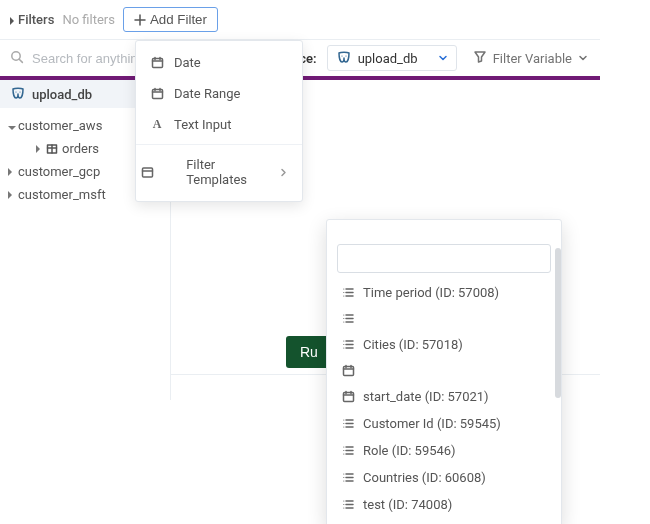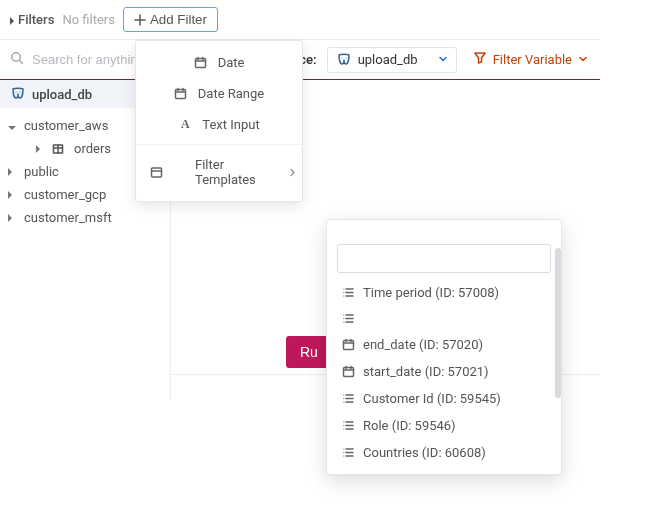--- a/index.html
+++ b/index.html
@@ -8,53 +8,53 @@
 
   
   .filter-bar { display: flex; align-items: center; height: 40px; padding: 0 10px; border-bottom: 1px solid #eaeef2; gap: 8px; }
   .caret { display: inline-block; width: 0; height: 0; border-left: 4px solid #555; border-top: 4px solid transparent; border-bottom: 4px solid transparent; vertical-align: middle; margin-right: 4px; }
   .filters-label { color: #555; font-weight: 500; }
   .no-filters { color: #aaa; }
   .add-filter-btn { display: inline-flex; align-items: center; gap: 4px; padding: 4px 10px; border: 1px solid #6aa0e8; border-radius: 3px; color: #555; background: #fff; cursor: pointer; position: relative; }
   .plus-icon svg { display: block; }
   
   
-  .row2 { display: flex; align-items: center; height: 40px; border-bottom: 1px solid #701a75; }
+  .row2 { display: flex; align-items: center; height: 40px; border-bottom: 4px solid #701a75; }
   .search-wrap { display: flex; align-items: center; flex: 0 0 270px; padding: 0 10px; gap: 6px; color: #aaa; }
   .search-input { border: none; outline: none; font-size: 13px; flex: 1; color: #333; }
   .search-input::placeholder { color: #b5b9be; }
   .row2-spacer { flex: 1; }
   .source-label { font-weight: 600; color: #333; padding-right: 10px; }
   .source-select { display: inline-flex; align-items: center; gap: 6px; border: 1px solid #dfe4ea; border-radius: 3px; padding: 4px 8px; min-width: 130px; cursor: pointer; }
   .source-select .caret-sel { margin-left: auto; color: #2a6fd6; }
   .pg-icon svg { display: block; }
-  .filter-var { display: inline-flex; align-items: center; gap: 6px; color: #c2410c; padding: 0 12px 0 16px; cursor: pointer; }
+  .filter-var { display: inline-flex; align-items: center; gap: 6px; color: #737373; padding: 0 12px 0 16px; cursor: pointer; }
 
   
   .sidebar { position: absolute; left: 0; top: 80px; width: 170px; }
   .db-row { display: flex; align-items: center; gap: 6px; background: #f1f4f8; padding: 6px 10px; font-weight: 500; color: #444; }
   .tree { padding: 6px 0 0 0; }
-  .tree-item { display: flex; align-items: center; gap: 10px; padding: 4px 8px; color: #555; cursor: pointer; }
+  .tree-item { display: flex; align-items: center; gap: 4px; padding: 4px 8px; color: #555; cursor: pointer; }
   .tree-item.indent1 { padding-left: 36px; }
   .tree-caret { display: inline-block; width: 6px; color: #777; }
   .tree-caret.down::before { content: ""; display:inline-block; width:0;height:0;border-left:4px solid transparent;border-right:4px solid transparent;border-top:4px solid #777; }
   .tree-caret.right::before { content: ""; display:inline-block; width:0;height:0;border-top:4px solid transparent;border-bottom:4px solid transparent;border-left:4px solid #777; }
   .table-icon svg { display:block; }
   .sidebar-border { position:absolute; left:170px; top:80px; width:1px; height:320px; background:#eaeef2; }
 
   
   .main { position:absolute; left:171px; top:80px; right:0; bottom:0; }
-  .run-btn { position:absolute; left:115px; top:256px; background:#be185d; color:#fff; border:none; border-radius:3px; padding:8px 14px; font-size:14px; cursor:pointer; }
+  .run-btn { position:absolute; left:115px; top:256px; background:#14532d; color:#fff; border:none; border-radius:3px; padding:8px 14px; font-size:14px; cursor:pointer; }
   .main-border { position:absolute; left:0; right:0; top:294px; height:1px; background:#eaeef2; }
 
   
   .menu1 { position: absolute; left: 135px; top: 40px; width: 168px; background: #fff; border: 1px solid #e3e7ec; border-radius: 3px; box-shadow: 0 4px 14px rgba(0,0,0,0.10); padding: 6px 0; z-index: 10; }
-  .menu1-item { display: flex; align-items: center; gap: 10px; padding: 8px 14px; color: #555; cursor: pointer; justify-content: center; }
+  .menu1-item { display: flex; align-items: center; gap: 10px; padding: 8px 14px; color: #555; cursor: pointer; }
   .menu1-sep { height: 1px; background: #eef1f5; margin: 4px 0; }
-  .menu1-sub { justify-content: space-between; gap: 32px; }
+  .menu1-sub { justify-content: flex-end; gap: 32px; }
   .menu1-sub .arrow { margin-left: auto; color: #999; }
   .mi-icon { width: 14px; display:flex; align-items:center; justify-content:center; }
   .mi-icon svg { display:block; }
 
   
   .menu2 { position: absolute; left: 326px; top: 219px; width: 236px; background:#fff; border:1px solid #e3e7ec; border-radius:3px; box-shadow:0 6px 20px rgba(0,0,0,0.14); padding:24px 10px 8px 10px; z-index:11; }
   .menu2-input { width:100%; border:1px solid #d9dee4; border-radius:3px; padding:6px 8px; font-size:13px; outline:none; margin-bottom:6px; }
   .menu2-list { max-height: 258px; overflow-y:auto; position:relative; }
   .menu2-item { display:flex; align-items:center; gap:8px; padding:6px 4px; color:#555; cursor:pointer; }
   .menu2-scrollbar-indicator { position:absolute; right:0; top:28px; width:6px; height:150px; background:#d7dade; border-radius:3px; }
@@ -146,24 +146,20 @@
         <span class="table-icon">
           <svg width="12" height="12" viewBox="0 0 12 12">
               <rect x="1.5" y="2" width="9" height="8"></rect>
               <path d="M1.5 5h9M6 2v8"></path>
             </svg>
         </span>
         <span>orders</span>
       </div>
       <div class="tree-item">
         <span class="tree-caret right"></span>
-        <span>public</span>
-      </div>
-      <div class="tree-item">
-        <span class="tree-caret right"></span>
         <span>customer_gcp</span>
       </div>
       <div class="tree-item">
         <span class="tree-caret right"></span>
         <span>customer_msft</span>
       </div>
     </div>
   </div>
   <div class="sidebar-border"></div>
 
@@ -230,27 +226,37 @@
           <span class="mi-icon glyph-list">
             <svg width="13" height="13" viewBox="0 0 13 13">
               <path d="M4 3h7M4 6.5h7M4 10h7"></path>
               <circle cx="1.8" cy="3" r="0.6" fill="currentColor" stroke="none"></circle>
               <circle cx="1.8" cy="6.5" r="0.6" fill="currentColor" stroke="none"></circle>
               <circle cx="1.8" cy="10" r="0.6" fill="currentColor" stroke="none"></circle>
             </svg>
           </span>
         </div>
         <div class="menu2-item">
+          <span class="mi-icon glyph-list">
+            <svg width="13" height="13" viewBox="0 0 13 13">
+              <path d="M4 3h7M4 6.5h7M4 10h7"></path>
+              <circle cx="1.8" cy="3" r="0.6" fill="currentColor" stroke="none"></circle>
+              <circle cx="1.8" cy="6.5" r="0.6" fill="currentColor" stroke="none"></circle>
+              <circle cx="1.8" cy="10" r="0.6" fill="currentColor" stroke="none"></circle>
+            </svg>
+          </span>
+          <span>Cities (ID: 57018)</span>
+        </div>
+        <div class="menu2-item">
           <span class="mi-icon glyph-cal">
             <svg width="13" height="13" viewBox="0 0 13 13">
               <rect x="1.5" y="2.5" width="10" height="9" rx="1"></rect>
               <path d="M1.5 5h10M4 1.5v2M9 1.5v2"></path>
             </svg>
           </span>
-          <span>end_date (ID: 57020)</span>
         </div>
         <div class="menu2-item">
           <span class="mi-icon glyph-cal">
             <svg width="13" height="13" viewBox="0 0 13 13">
               <rect x="1.5" y="2.5" width="10" height="9" rx="1"></rect>
               <path d="M1.5 5h10M4 1.5v2M9 1.5v2"></path>
             </svg>
           </span>
           <span>start_date (ID: 57021)</span>
         </div>
@@ -280,17 +286,28 @@
           <span class="mi-icon glyph-list">
             <svg width="13" height="13" viewBox="0 0 13 13">
               <path d="M4 3h7M4 6.5h7M4 10h7"></path>
               <circle cx="1.8" cy="3" r="0.6" fill="currentColor" stroke="none"></circle>
               <circle cx="1.8" cy="6.5" r="0.6" fill="currentColor" stroke="none"></circle>
               <circle cx="1.8" cy="10" r="0.6" fill="currentColor" stroke="none"></circle>
             </svg>
           </span>
           <span>Countries (ID: 60608)</span>
         </div>
+        <div class="menu2-item">
+          <span class="mi-icon glyph-list">
+            <svg width="13" height="13" viewBox="0 0 13 13">
+              <path d="M4 3h7M4 6.5h7M4 10h7"></path>
+              <circle cx="1.8" cy="3" r="0.6" fill="currentColor" stroke="none"></circle>
+              <circle cx="1.8" cy="6.5" r="0.6" fill="currentColor" stroke="none"></circle>
+              <circle cx="1.8" cy="10" r="0.6" fill="currentColor" stroke="none"></circle>
+            </svg>
+          </span>
+          <span>test (ID: 74008)</span>
+        </div>
       </div>
     <div class="menu2-scrollbar-indicator"></div>
   </div>
 
 </div>
 
 </body></html>

